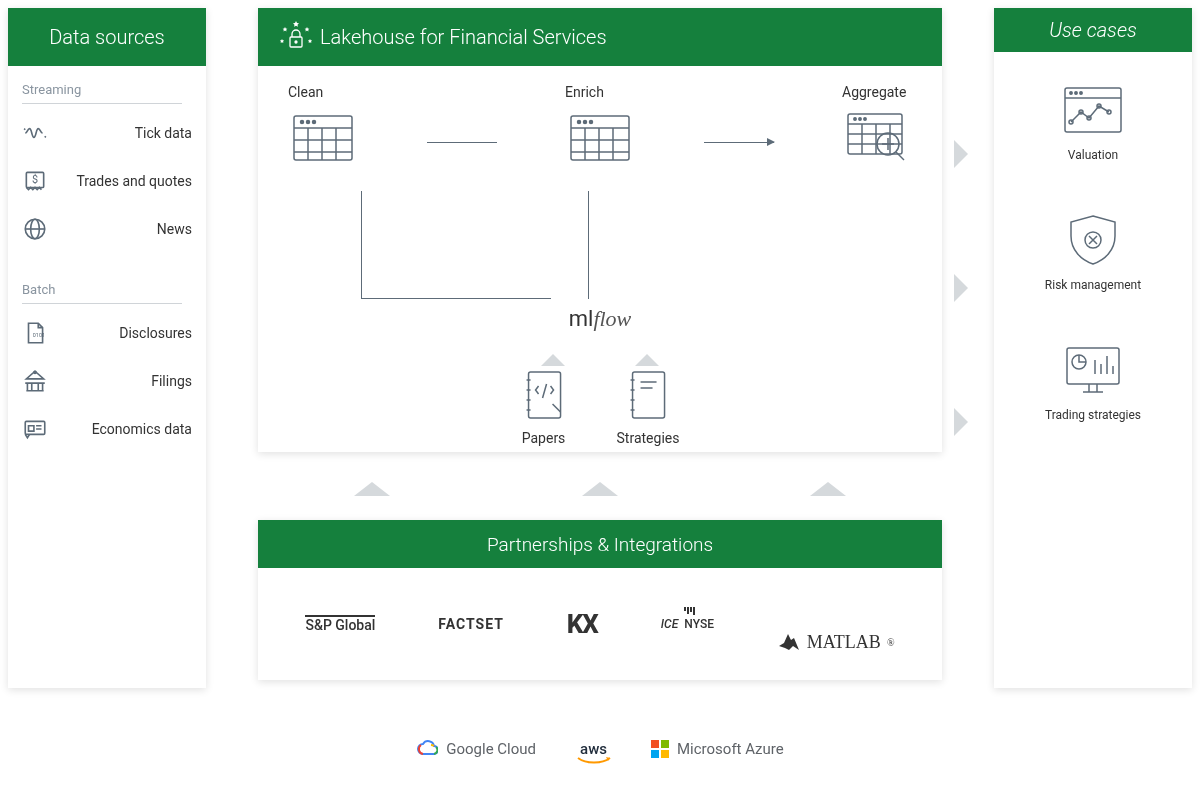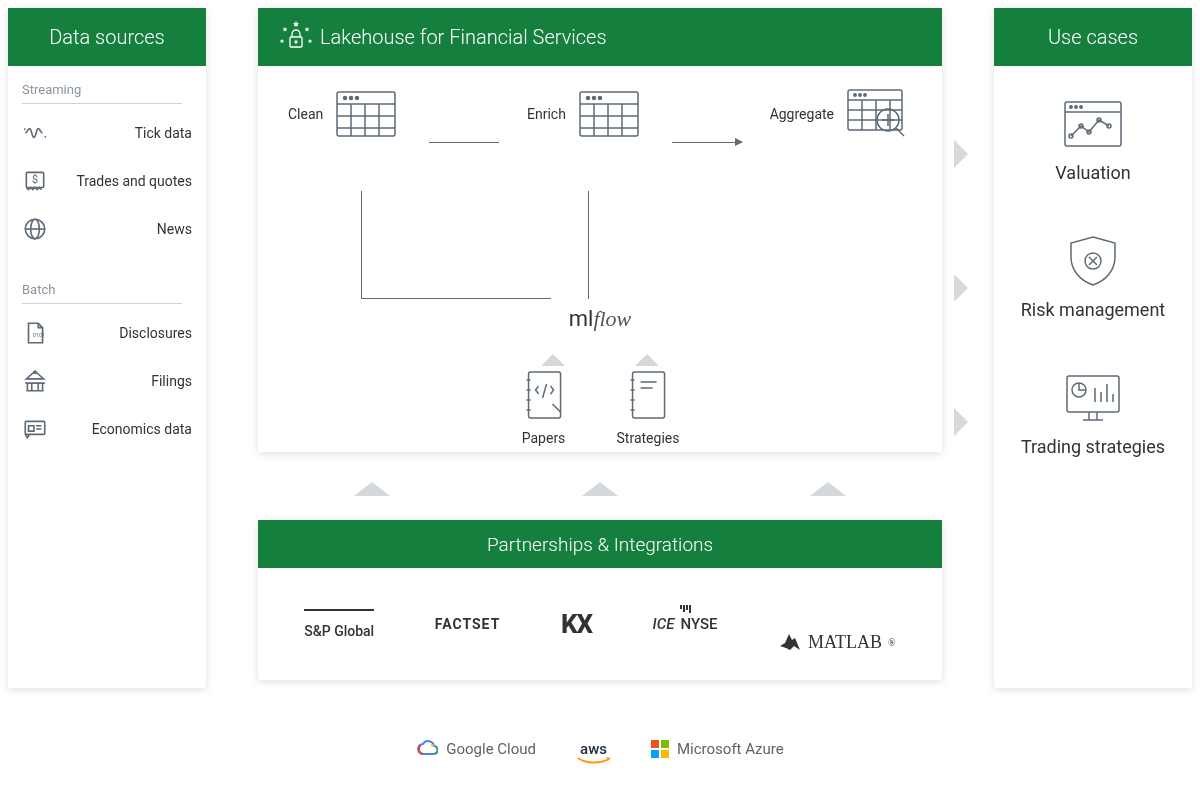--- a/index.html
+++ b/index.html
@@ -12,32 +12,32 @@
 .data-sources { position: absolute; left: 8px; top: 8px; width: 198px; height: 680px; }
 .data-sources .header { height: 58px; }
 .ds-body { padding: 16px 14px; }
 .ds-section-title { font-size: 13px; color: #8a95a0; font-weight: 400; margin-bottom: 6px; }
 .ds-hr { border: none; border-top: 1px solid #d0d4d8; margin-bottom: 16px; width: 160px; }
 .ds-item { display: flex; align-items: center; gap: 6px; margin-bottom: 22px; font-size: 14px; color: #333; justify-content: space-between; }
 .ds-item .icon { width: 26px; height: 26px; color: #5d6b78; flex-shrink: 0; }
 
 
 .use-cases { position: absolute; right: 8px; top: 8px; width: 198px; height: 680px; }
-.use-cases .header { height: 58px; }
+.use-cases .header { height: 44px; font-style: italic; }
 .uc-body { padding: 30px 18px; display: flex; flex-direction: column; gap: 50px; }
-.uc-item { display: flex; flex-direction: column; align-items: center; gap: 10px; font-size: 18px; color: #333; }
+.uc-item { display: flex; flex-direction: column; align-items: center; gap: 10px; font-size: 12px; color: #333; }
 .uc-item .icon { width: 64px; height: 56px; color: #5d6b78; }
 
 
 .lakehouse { position: absolute; left: 258px; top: 8px; width: 684px; height: 444px; }
 .lakehouse .header { height: 58px; justify-content: flex-start; padding-left: 14px; }
 .lock-stars { width: 48px; height: 44px; position: relative; }
 .lh-body { padding: 18px 30px; position: relative; height: 386px; }
 .lh-top { display: flex; justify-content: space-between; align-items: flex-start; }
-.lh-stage { display: flex; align-items: center; gap: 8px; }
+.lh-stage { display: flex; flex-direction: column; gap: 8px; }
 .lh-stage-label { font-size: 14px; color: #333; }
 .lh-stage .icon { width: 70px; height: 60px; color: #5d6b78; }
 .lh-arrow { width: 70px; height: 1px; background: #5d6b78; position: relative; top: 58px; }
 .lh-arrow.right::after { content: ''; position: absolute; right: -1px; top: -4px; border-left: 8px solid #5d6b78; border-top: 4.5px solid transparent; border-bottom: 4.5px solid transparent; }
 
 .mlflow { position: absolute; left: 50%; top: 240px; transform: translateX(-50%); font-size: 22px; color: #333; white-space: nowrap; }
 .mlflow .flow { font-style: italic; font-family: Georgia, serif; color: #555; }
 .bracket { position: absolute; border: 1px solid #5d6b78; border-top: none; }
 .bracket.left { left: 103px; top: 125px; width: 190px; height: 108px; border-right: none; }
 .bracket.right { left: 330px; top: 125px; width: 1px; height: 108px; border-left: none; border-right: none; border-bottom: none; background: #5d6b78; }
@@ -46,24 +46,24 @@
 .lh-doc { display: flex; flex-direction: column; align-items: center; gap: 8px; font-size: 14px; }
 .lh-doc .icon { width: 46px; height: 54px; color: #5d6b78; }
 .lh-doc-arrows { position: absolute; left: 50%; bottom: 86px; transform: translateX(-50%); display: flex; gap: 70px; }
 .up-tri { width: 0; height: 0; border-left: 12px solid transparent; border-right: 12px solid transparent; border-bottom: 12px solid #d5d9dc; }
 
 
 .partnerships { position: absolute; left: 258px; top: 520px; width: 684px; height: 160px; }
 .partnerships .header { height: 48px; font-size: 19px; }
 .pt-body { height: 112px; display: flex; justify-content: space-around; align-items: center; padding: 0 16px; }
 .pt-logo { font-size: 16px; font-weight: 500; color: #333; }
-.pt-spg { font-size: 14px; border-top: 2px solid #333; padding-top: 12px; }
+.pt-spg { font-size: 14px; border-top: 2px solid #333; padding-top: 0; }
 .pt-factset { font-weight: 700; letter-spacing: 1px; font-size: 14px; }
 .pt-kx { font-size: 26px; font-weight: 800; letter-spacing: -1px; }
-.pt-ice { font-size: 15px; display: flex; gap: 6px; align-items: flex-end; }
+.pt-ice { font-size: 12px; display: flex; gap: 6px; align-items: flex-end; }
 .pt-matlab { display: flex; align-items: center; gap: 6px; font-family: Georgia, serif; font-size: 18px; margin-top: 36px; }
 
 .mid-arrows { position: absolute; left: 258px; top: 482px; width: 684px; display: flex; justify-content: space-around; }
 
 
 .right-chevs { position: absolute; left: 954px; top: 140px; display: flex; flex-direction: column; gap: 106px; }
 .right-chev { width: 0; height: 0; border-top: 14px solid transparent; border-bottom: 14px solid transparent; border-left: 14px solid #d5d9dc; }
 
 
 .clouds { position: absolute; left: 0; right: 0; top: 740px; display: flex; justify-content: center; gap: 44px; align-items: center; font-size: 15px; color: #5f6368; }

